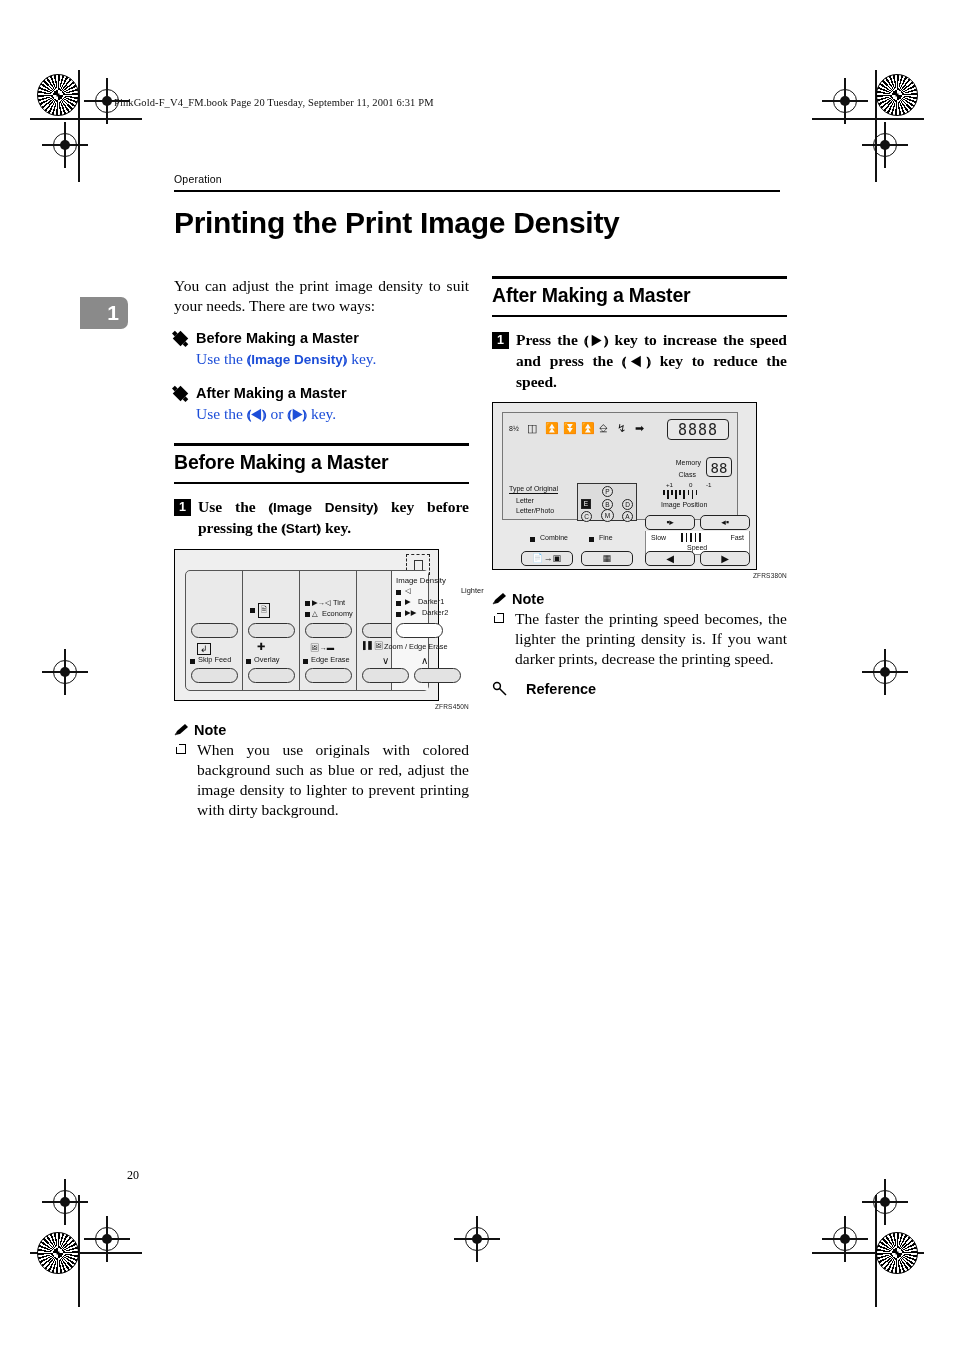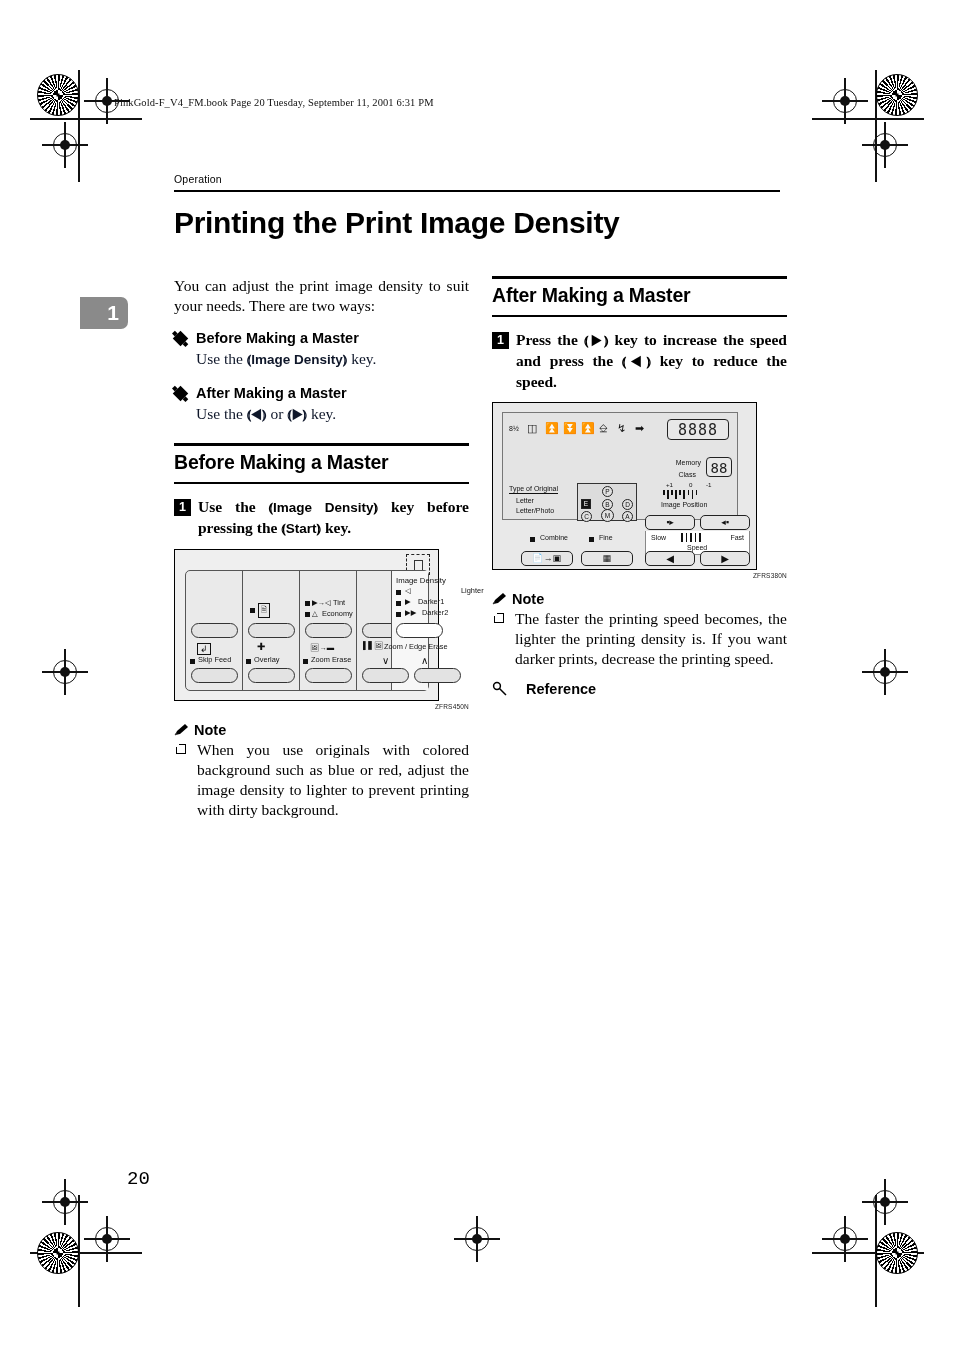--- a/index.html
+++ b/index.html
@@ -87,21 +87,21 @@
   .diamond-block .dia::after{
     content:""; position:absolute; left:11px; top:3.5px; width:4px; height:4px;
     background:#000;
   }
   .dia-title {
     font-family:"Liberation Sans", sans-serif; font-weight:bold;
     font-size:14.5px; color:#000; line-height:19px;
   }
   .dia-body {
     font-family:"Liberation Serif", serif; font-size:15.5px; line-height:20px;
-    color:#0f172a; margin-top:1px;
+    color:#1d4ed8; margin-top:1px;
   }
 
   
   .sec-head { margin:18px 0 0 0; position:relative; }
   .sec-rule-top { height:2.8px; background:#000; width:100%; }
   .sec-rule-bot { height:2.2px; background:#000; width:100%; margin-top:2px; }
   .sec-title {
     font-family:"Liberation Sans", sans-serif; font-weight:bold;
     font-size:19.5px; color:#000; padding:5px 0 6px 0; letter-spacing:-0.2px;
   }
@@ -207,21 +207,21 @@
     position:absolute; border:1.1px solid #222;
     font-family:"Liberation Sans", sans-serif; font-size:6.5px; color:#111;
     display:flex; align-items:center; justify-content:center; background:#111; color:#fff;
   }
   .tickwrap { position:absolute; display:flex; gap:2.5px; }
   .tick { width:1.6px; height:9px; background:#111; }
   .tick.sm { height:5px; background:#111; }
 
   .folio {
     position:absolute; left:127px; top:1168px;
-    font-family:Liberation Mono, monospace; font-size:19px; color:#000;
+    font-family:Liberation Serif, serif; font-size:12px; color:#000;
   }
 </style>
 </head>
 <body>
 
 <div class="cropline" style="left:30px;top:118px;width:112px;height:1.5px;"></div>
 <div class="cropline" style="left:78px;top:70px;width:1.5px;height:112px;"></div>
 <div class="cropline" style="left:812px;top:118px;width:112px;height:1.5px;"></div>
 <div class="cropline" style="left:875px;top:70px;width:1.5px;height:112px;"></div>
 <div class="cropline" style="left:30px;top:1252px;width:112px;height:1.5px;"></div>
@@ -386,21 +386,21 @@
           <span class="psm" style="left:12px;top:84px;">Skip Feed</span>
           <div class="pbtn" style="left:5px;top:97px;"></div>
 
           <span class="psm" style="left:71px;top:70px;font-size:10px;">✚</span>
           <span class="led" style="left:60px;top:88px;"></span>
           <span class="psm" style="left:68px;top:84px;">Overlay</span>
           <div class="pbtn" style="left:62px;top:97px;"></div>
 
           <span class="psm" style="left:124px;top:72px;">🖼→▬</span>
           <span class="led" style="left:117px;top:88px;"></span>
-          <span class="psm" style="left:125px;top:84px;">Zoom Erase</span>
+          <span class="psm" style="left:125px;top:84px;">Edge Erase</span>
           <div class="pbtn" style="left:119px;top:97px;"></div>
 
           <span class="psm" style="left:177px;top:70px;">▌▋🖼</span>
           <span class="psm" style="left:198px;top:71px;">Zoom / Edge Erase</span>
           <span class="psm" style="left:196px;top:84px;font-size:10px;">∨</span>
           <span class="psm" style="left:235px;top:84px;font-size:10px;">∧</span>
           <div class="pbtn" style="left:176px;top:97px;"></div>
           <div class="pbtn" style="left:228px;top:97px;"></div>
         </div>
       </div>

